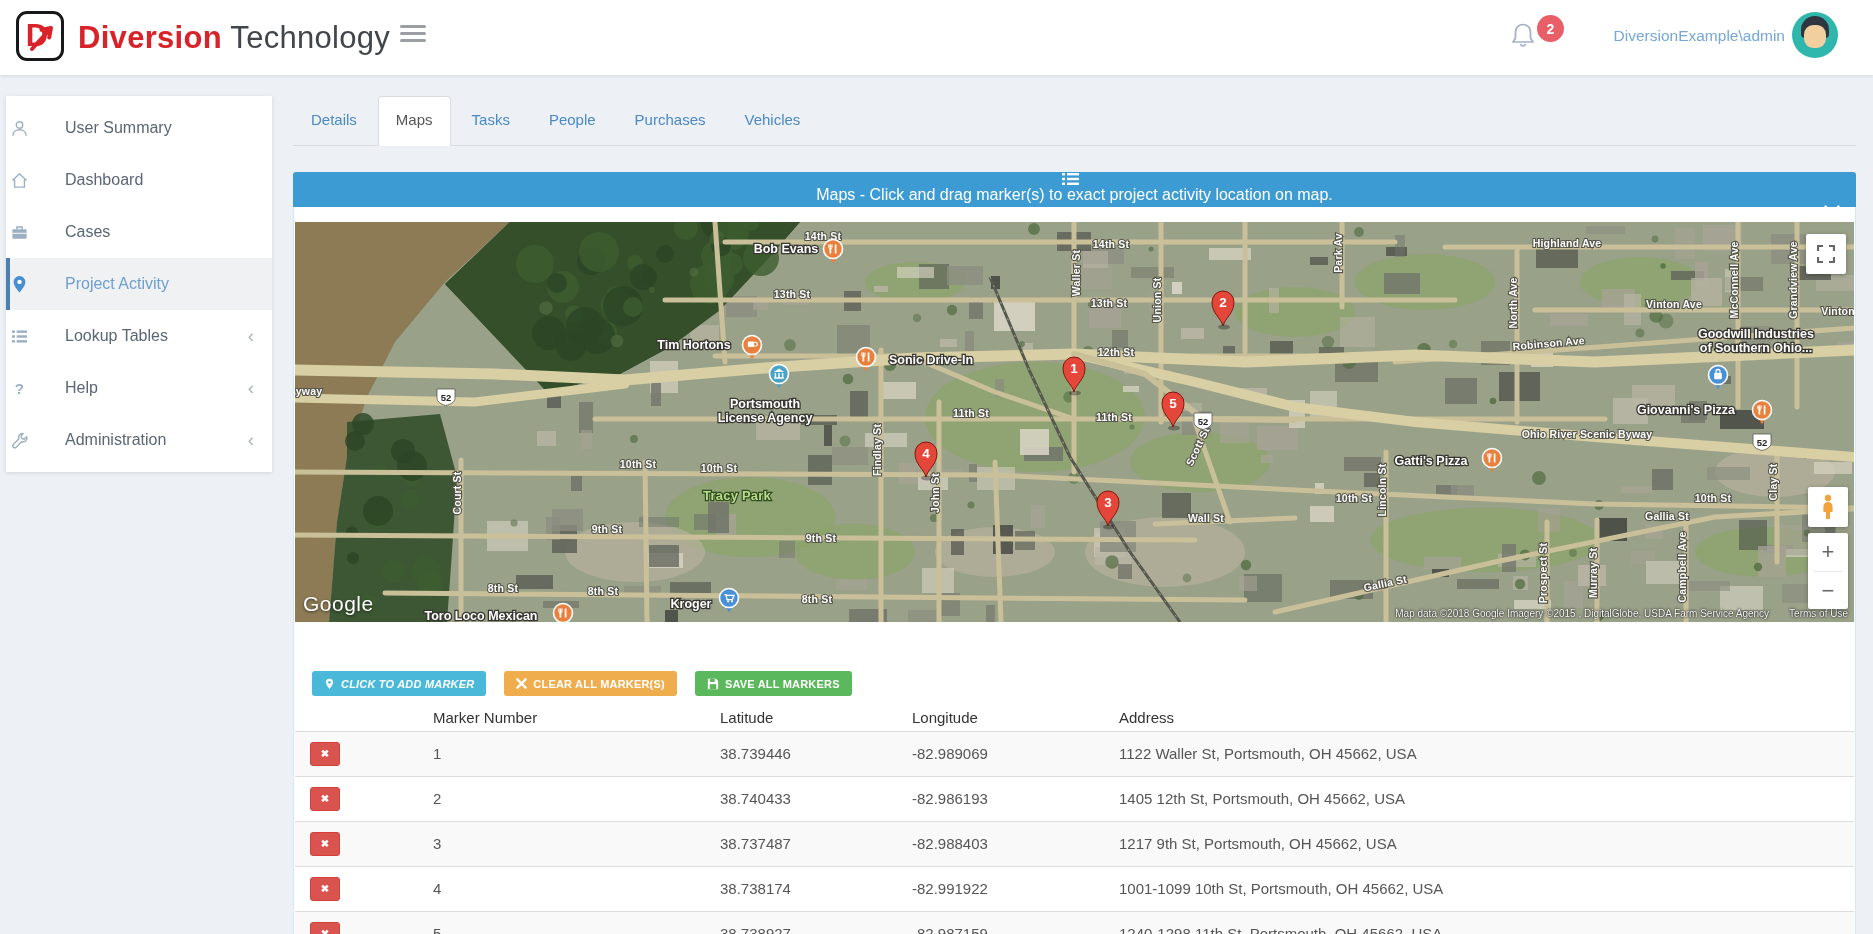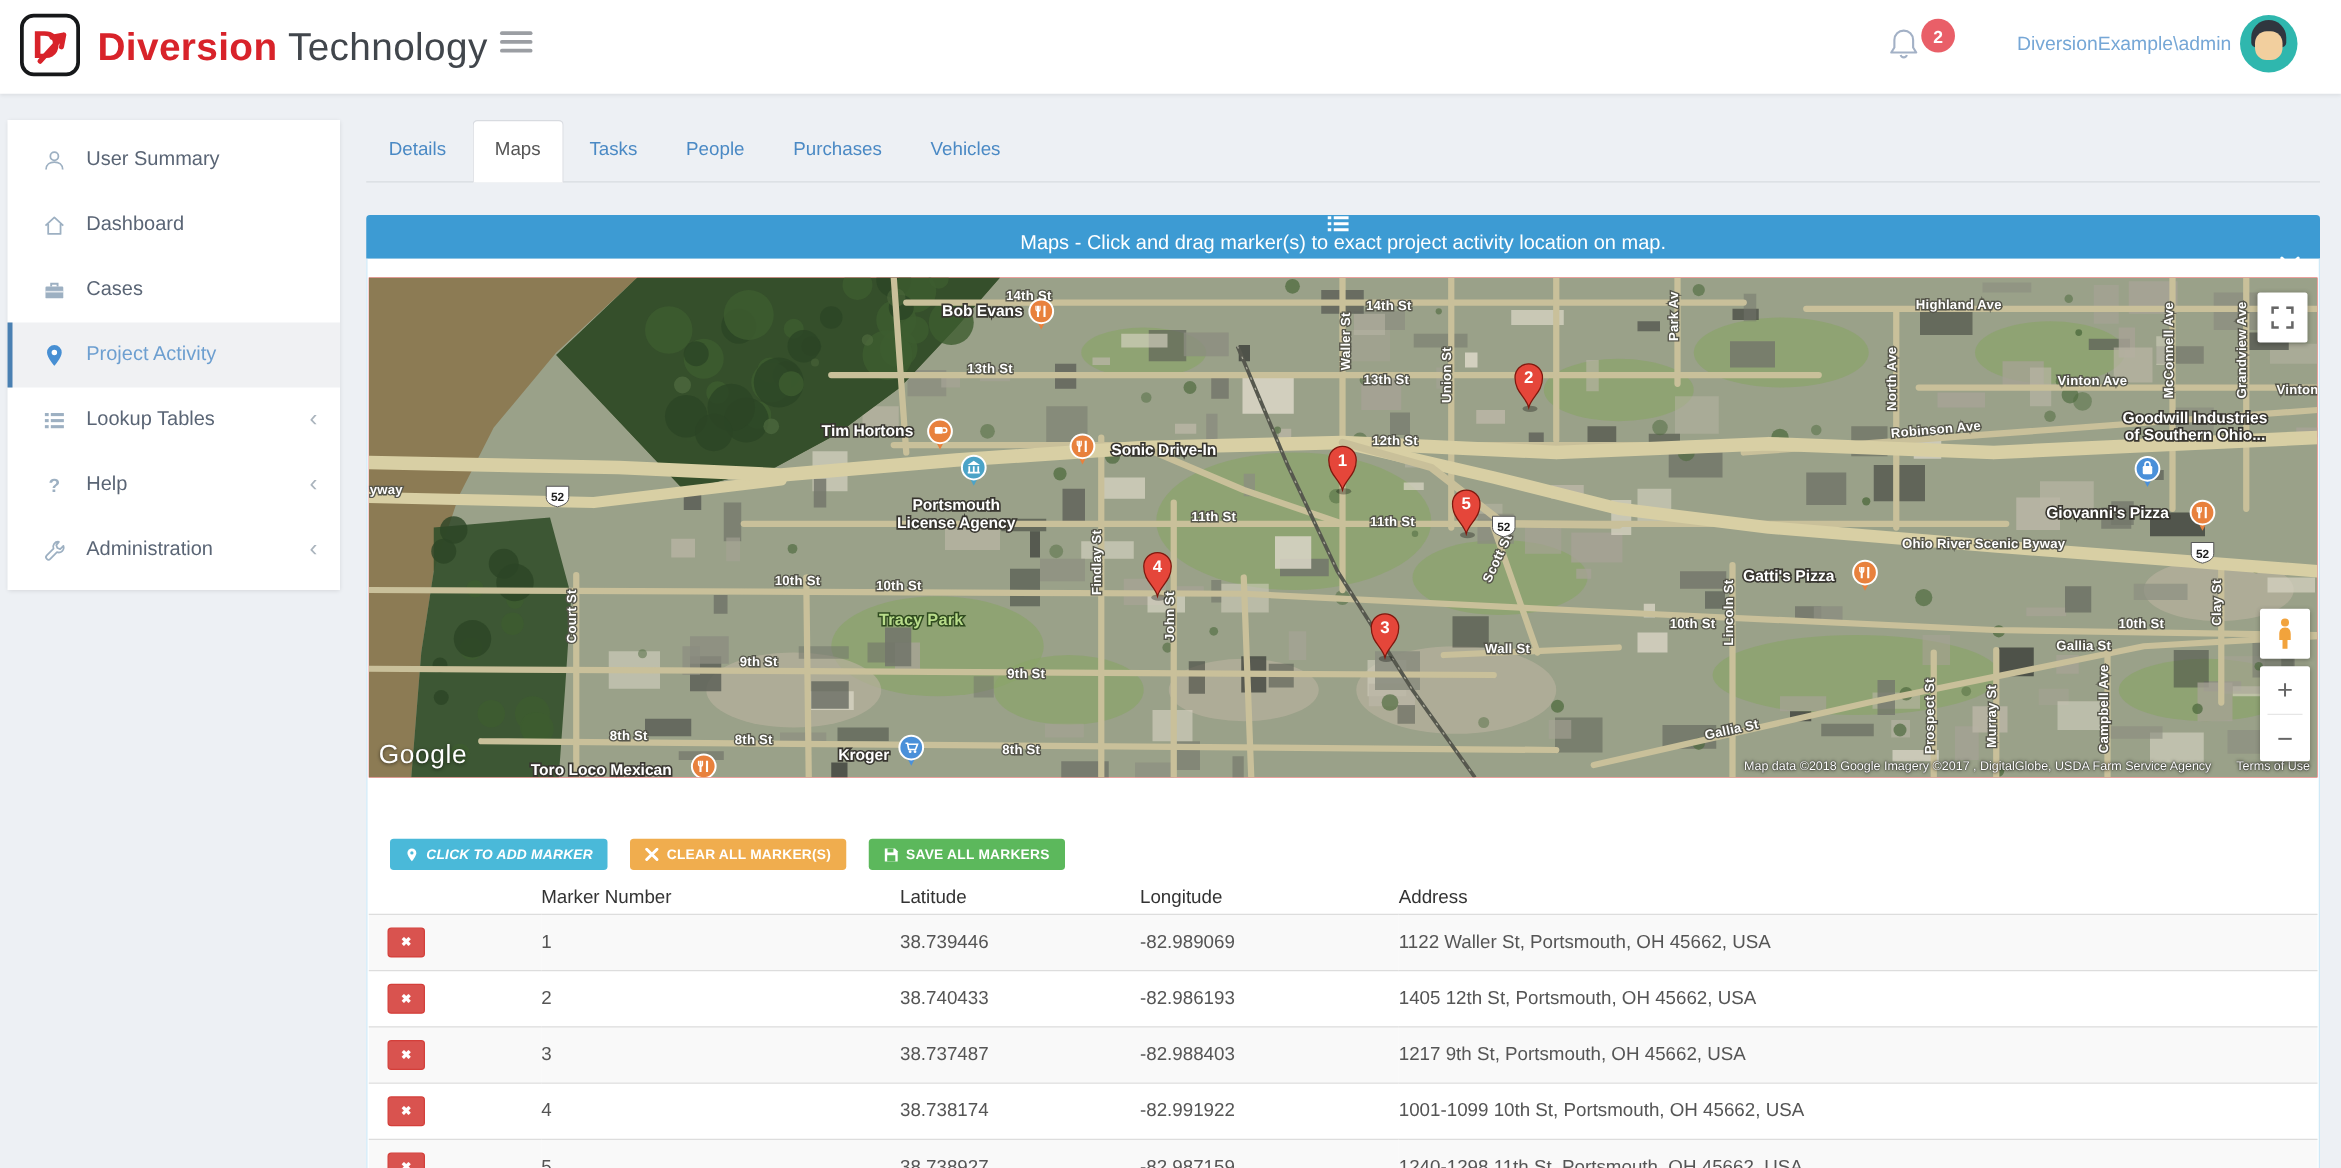--- a/index.html
+++ b/index.html
@@ -27,22 +27,22 @@
   .avatar { position:absolute; left:1792px; top:12px; width:46px; height:46px; border-radius:50%;
     background:#2fb7ae; overflow:hidden; cursor:pointer; }
   .avatar .hair { position:absolute; left:9px; top:4px; width:28px; height:22px;
     background:#30363f; border-radius:14px 14px 4px 4px; }
   .avatar .face { position:absolute; left:12px; top:13px; width:22px; height:23px;
     background:#f2cf9e; border-radius:42%; }
 
   
   .sidebar { position:absolute; left:6px; top:96px; width:266px; background:#fff; z-index:10;
     box-shadow:0 1px 4px rgba(0,0,0,.12); padding:6px 0; }
-  .side-item { height:52px; display:flex; align-items:center; padding-left:24px; font-size:16px;
-    color:#5a6575; cursor:pointer; border-left:4px solid transparent; }
+  .side-item { height:52px; display:flex; align-items:center; font-size:16px;
+    color:#5a6575; cursor:pointer; border-left:4px solid transparent;gap:20px; }
   .side-item .ic { width:22px; margin-right:13px; display:flex; align-items:center; color:#93a9be; }
   .side-item .ic svg { stroke:#9db0c2; fill:#9db0c2; }
   .side-item .chev { margin-left:auto; margin-right:18px; color:#aab4bd; font-size:19px; }
   .side-item.active { background:#f0f1f3; border-left-color:#4a80b2; color:#6d9fd0; }
 
   
   .content { position:absolute; left:293px; top:96px; width:1563px; z-index:5; }
   .tabs { display:flex; height:50px; border-bottom:1px solid #d8dbe0; }
   .tab { padding:14px 17px 0 17px; font-size:15px; color:#4a89c4; cursor:pointer; margin-right:3px;
     border:1px solid transparent; border-bottom:none; height:50px; }
@@ -707,21 +707,21 @@
             <path d="M9,8 c-3.4,0 -4.6,2.6 -4.6,5.4 v4.6 h2.6 v7 h4 v-7 h2.6 v-4.6 c0,-2.8 -1.2,-5.4 -4.6,-5.4 z" fill="#f2a33c"></path>
           </svg>
         </div>
         <div class="zoombox">
           <div class="zbtn">+</div>
           <div class="zdiv"></div>
           <div class="zbtn">−</div>
         </div>
         <div class="google-logo">Google</div>
         <div class="attrib">
-          <span>Map data ©2018 Google Imagery ©2017 , DigitalGlobe, USDA Farm Service Agency</span>
+          <span>Map data ©2018 Google Imagery ©2015 , DigitalGlobe, USDA Farm Service Agency</span>
           <span>Terms of Use</span>
         </div>
       </div>
 
       <div class="btn-row">
         <button class="tbtn add">
           <svg width="11" height="14" viewBox="0 0 20 20">
               <path d="M10,19 C10,19 3.5,11.5 3.5,7 a6.5,6.5 0 1 1 13,0 C16.5,11.5 10,19 10,19 Z" fill="#fff"></path>
               <circle cx="10" cy="7" r="2.4" fill="#4ab9d9"></circle>
             </svg>

